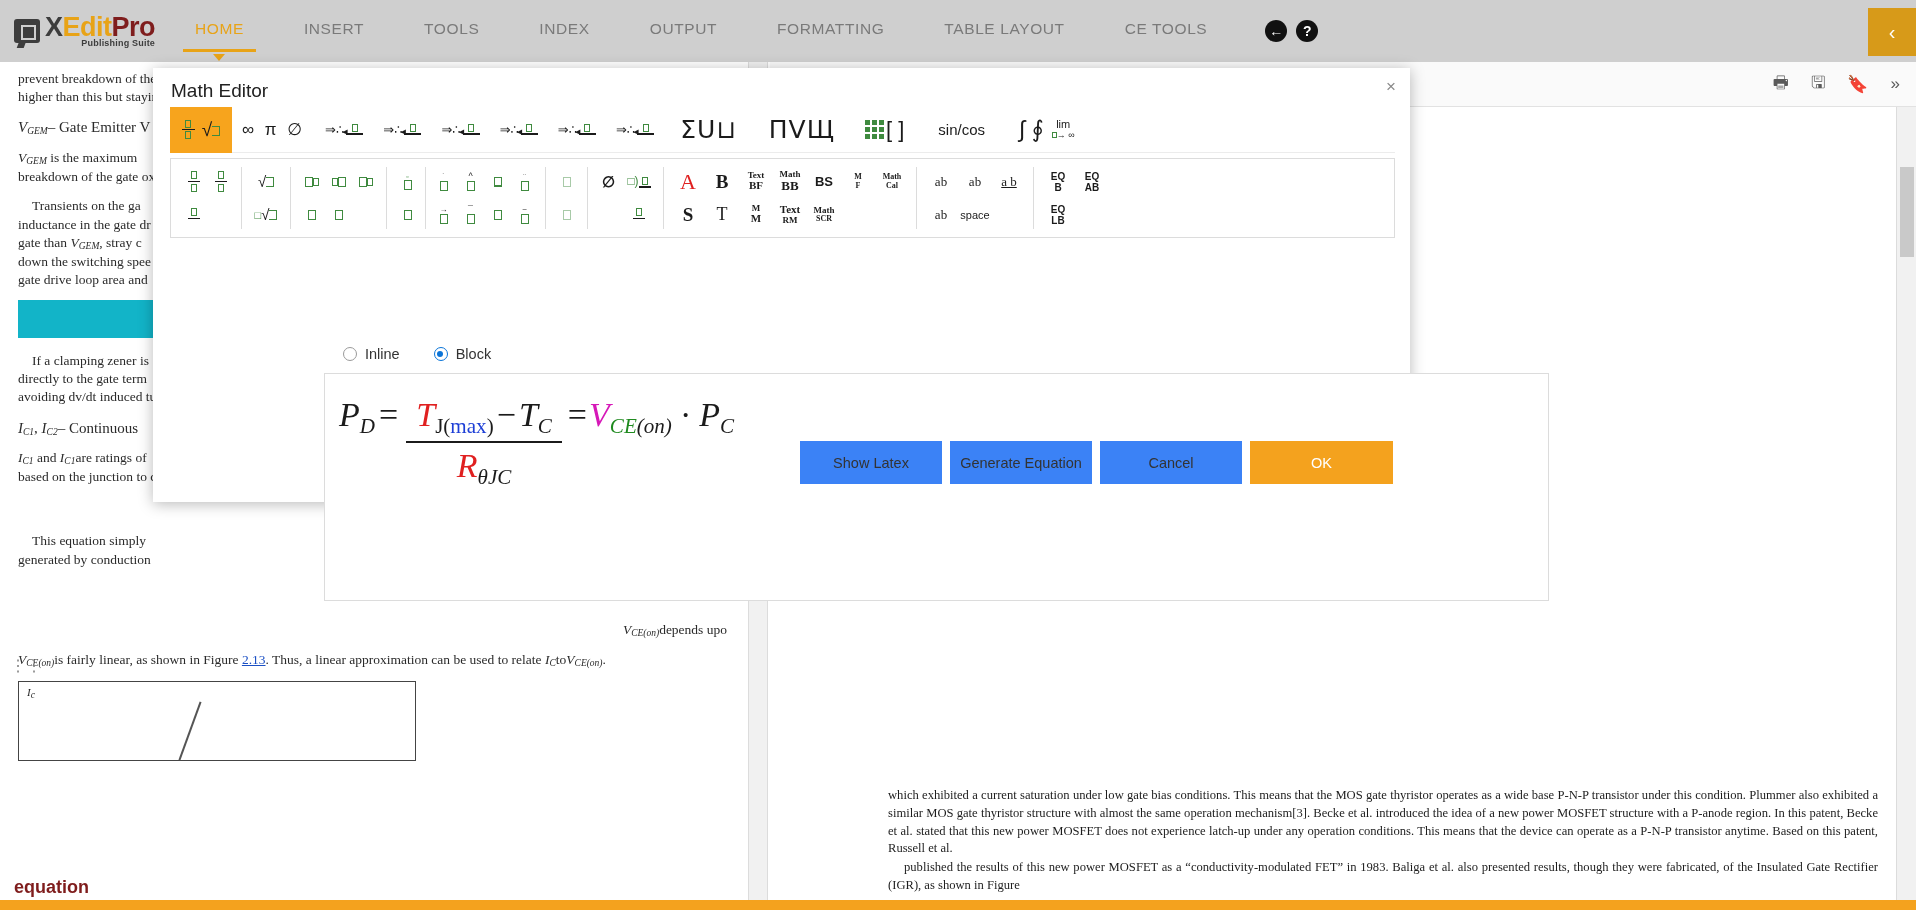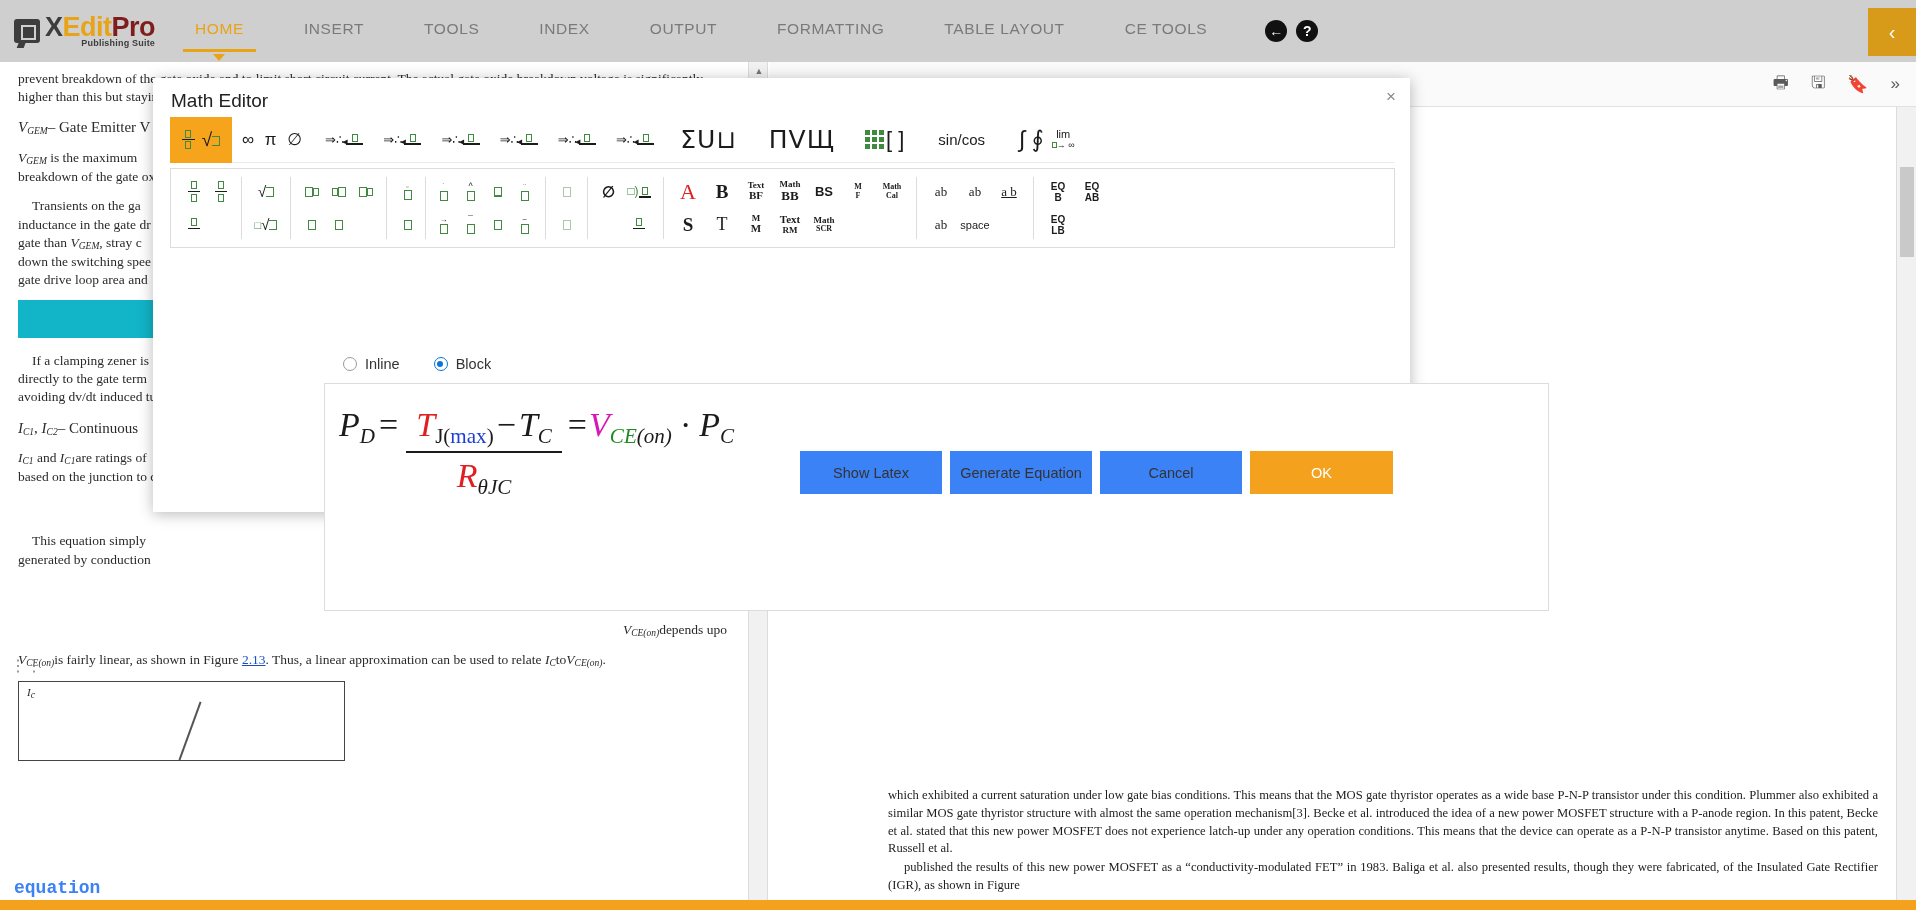--- a/index.html
+++ b/index.html
@@ -70,34 +70,34 @@
     position: absolute; left: 0; top: 62px; width: 745px; height: 848px;
     background: #fff; padding: 8px 18px 0 18px; overflow: hidden;
     font-family: "Liberation Serif", serif; color: #2a2a2a;
   }
   #doc-left p { font-size: 13.5px; line-height: 1.35; margin-bottom: 11px; }
   .eqvar { font-style: italic; }
   .sub { font-size: 9.5px; vertical-align: -2px; font-style: italic; }
   .teal-bar { background: #12b4c8; height: 38px; margin: 8px 0 14px 0; }
   .doclink { color: #1a4fc4; text-decoration: underline; }
   #fig-box {
-    margin-top: 8px; width: 327px; height: 80px; border: 1.5px solid #444;
+    margin-top: 8px; width: 398px; height: 80px; border: 1.5px solid #444;
     position: relative; background: #fff;
   }
   #fig-box .ic { position: absolute; left: 8px; top: 4px; font-size: 11px;
                  font-family: "Liberation Serif", serif; font-style: italic; }
   #fig-box .slash { position: absolute; left: 170px; top: 18px; width: 2px; height: 62px;
                     background: #555; transform: rotate(20deg); }
   #left-handle {
     position: absolute; left: 10px; top: 600px; width: 6px; height: 26px;
     color: #888; font-size: 16px; line-height: 7px; letter-spacing: 0;
   }
   #equation-label {
-    position: absolute; left: 14px; bottom: 12px; color: #3b82f6;
-    font-size: 18px; font-weight: bold; font-family: Liberation Mono, monospace;
+    position: absolute; left: 14px; bottom: 12px; color: #7f1d1d;
+    font-size: 18px; font-weight: bold; font-family: Liberation Sans, sans-serif;
   }
 
   
   #mid-scroll {
     position: absolute; left: 748px; top: 62px; width: 20px; height: 848px;
     background: #f1f1f1; border-left: 1px solid #dcdcdc; border-right: 1px solid #dcdcdc;
   }
   #mid-scroll .arrow-up { position: absolute; top: 0; left: 0; width: 20px; height: 18px;
     display: flex; align-items: center; justify-content: center; color: #777; font-size: 9px; }
   #mid-scroll .thumb { position: absolute; top: 18px; left: 3px; width: 14px; height: 120px;
@@ -129,21 +129,21 @@
     position: absolute; right: 0; top: 45px; width: 20px; height: 803px; background: #f1f1f1;
     border-left: 1px solid #dcdcdc;
   }
   #right-scroll .thumb { position: absolute; top: 60px; left: 3px; width: 14px; height: 90px; background: #c9c9c9; }
   #bottom-strip {
     position: absolute; left: 0; bottom: 0; width: 1916px; height: 10px; background: #f4a21e;
   }
 
   
   #modal {
-    position: absolute; left: 153px; top: 78px; width: 1257px; height: 434px;
+    position: absolute; left: 153px; top: 68px; width: 1257px; height: 434px;
     background: #ffffff; box-shadow: 0 2px 14px rgba(0,0,0,0.28);
     z-index: 40;
   }
   #modal-title {
     position: absolute; left: 18px; top: 12px; font-size: 19px; color: #222;
   }
   #modal-close {
     position: absolute; right: 14px; top: 10px; font-size: 17px; color: #8a8a8a;
     cursor: pointer; line-height: 1;
   }

